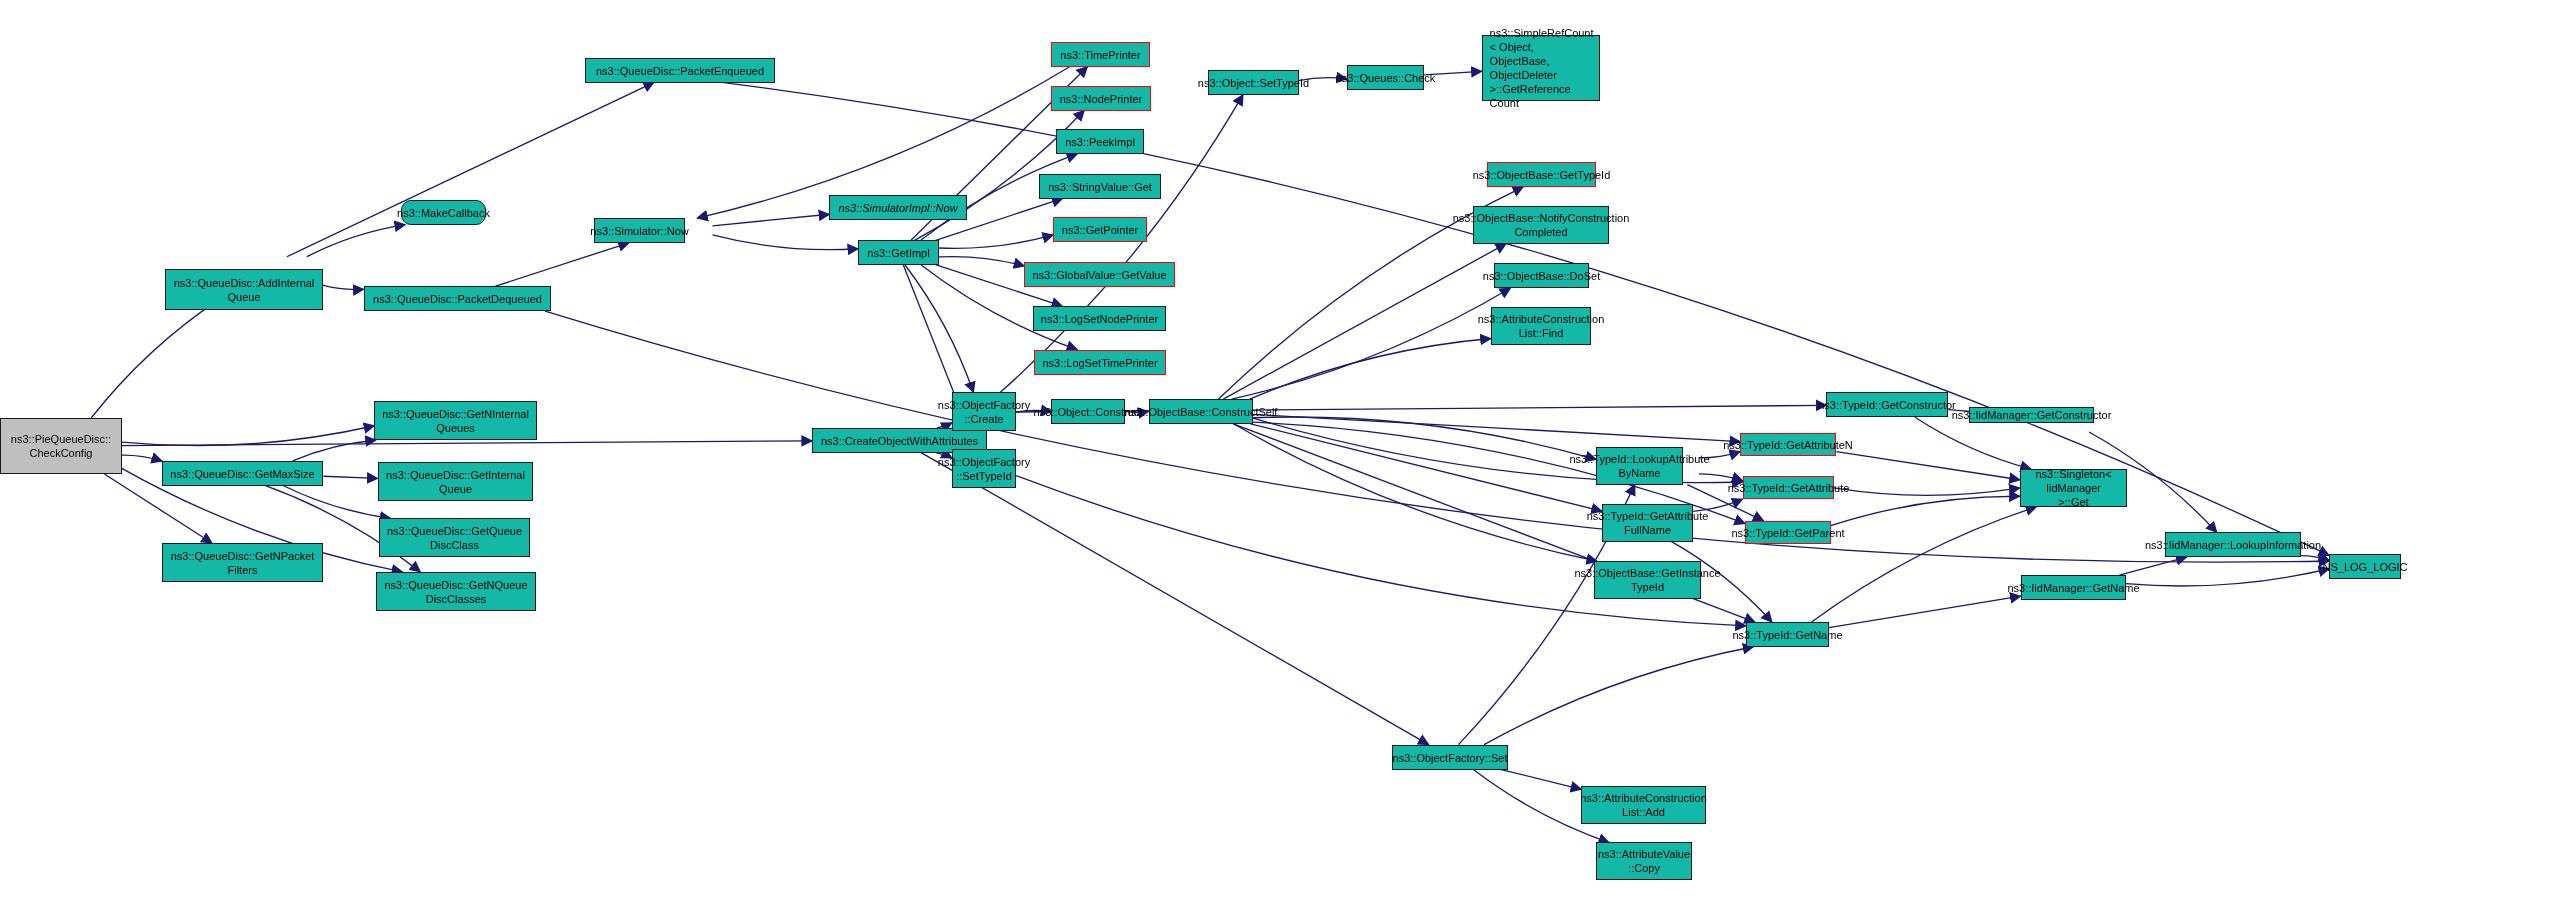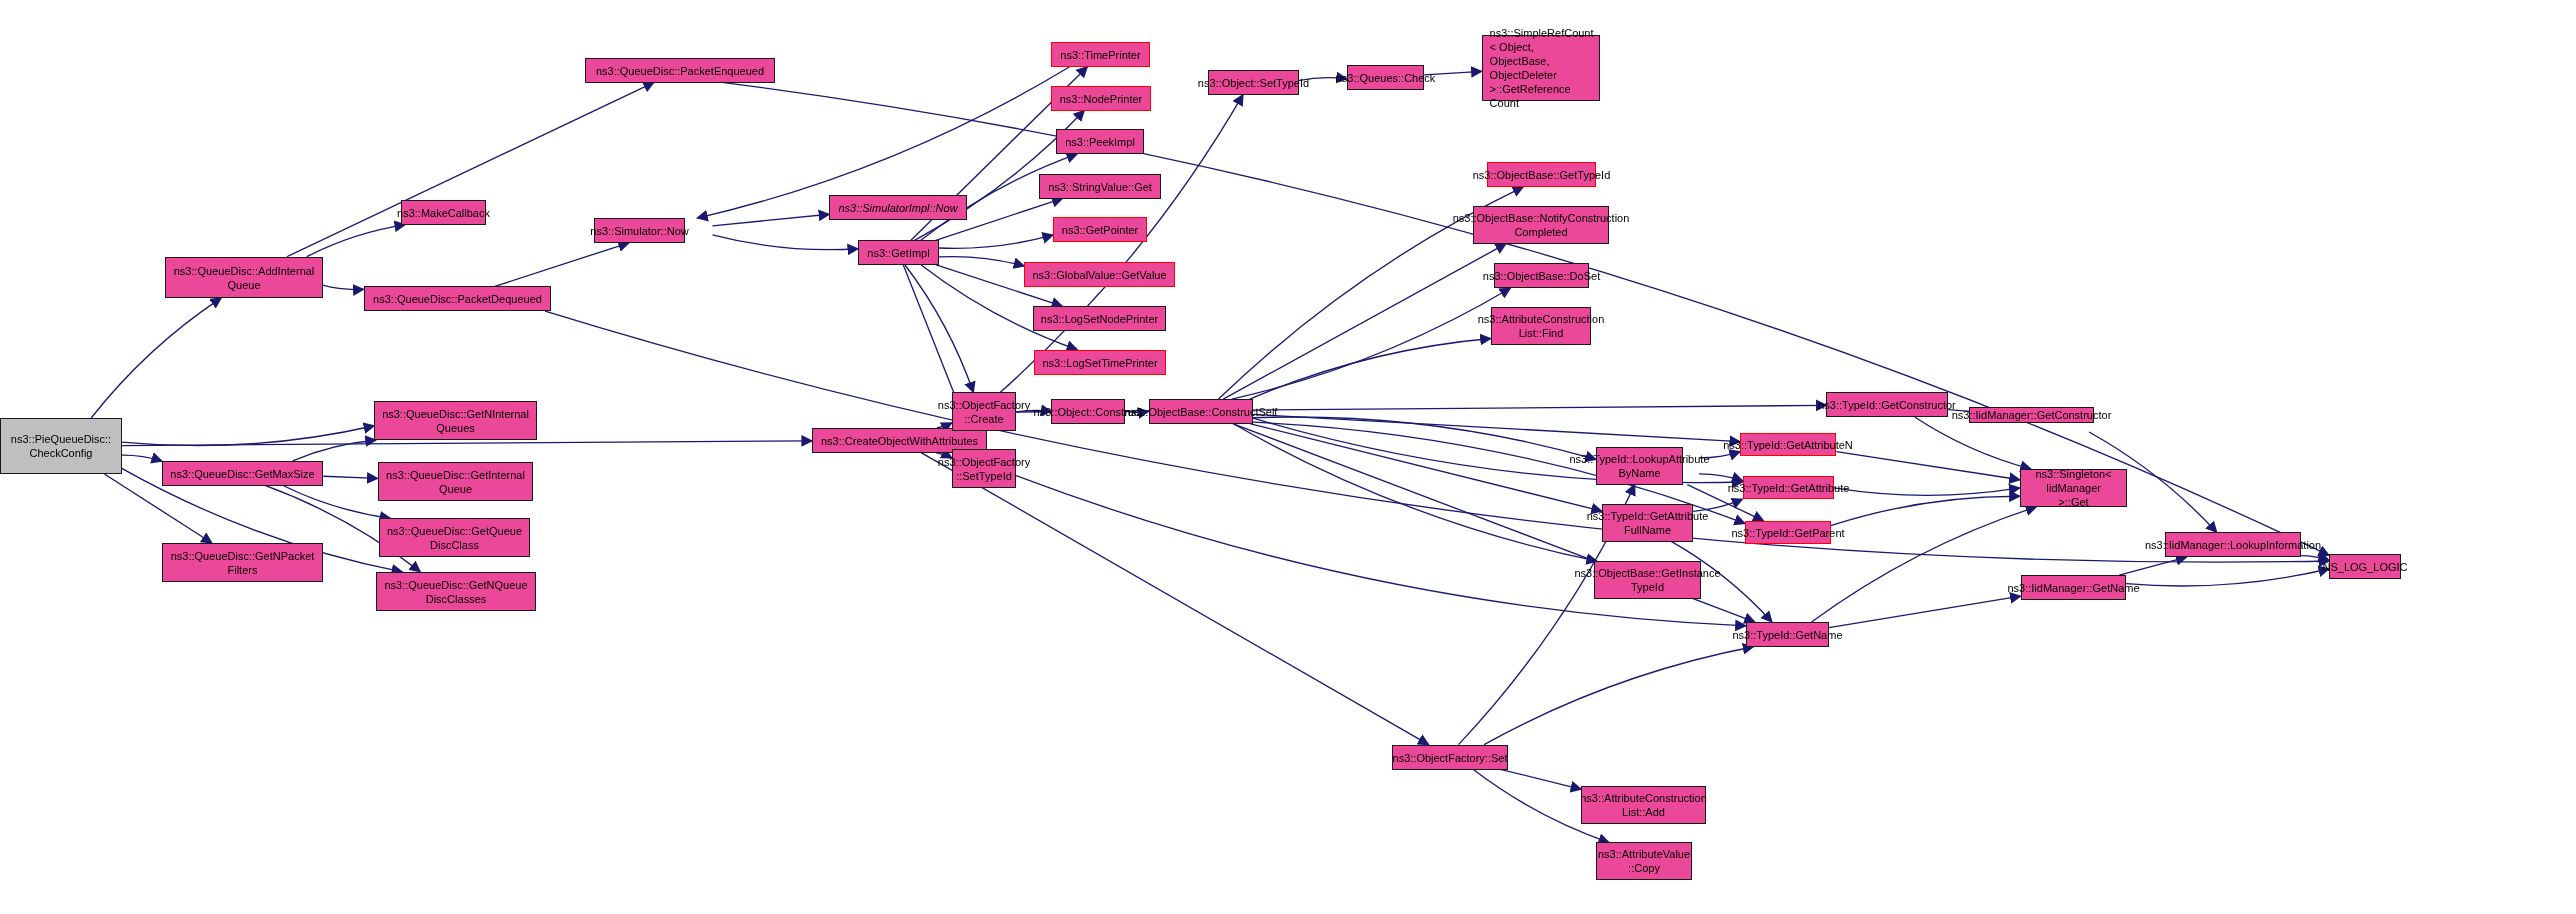--- a/index.html
+++ b/index.html
@@ -1,20 +1,20 @@
 <!DOCTYPE html>
 <html style="font-size:13px"><head>
 <meta charset="utf-8">
 <style>
   html, body { margin:0; padding:0; background:#ffffff; }
   body { width:2576px; height:915px; position:relative; overflow:hidden;
          font-family:"Liberation Sans", sans-serif; }
   #edges { position:absolute; left:0; top:0; width:2576px; height:915px; }
   .node { position:absolute; box-sizing:border-box; border:1.6px solid #1a1a1a;
-          background:#ec4899; color:#000; font-size:11px; line-height:14px;
+          background:#14b8a6; color:#000; font-size:11px; line-height:14px;
           display:flex; align-items:center; justify-content:center; text-align:center;
           white-space:pre-line; padding:0 3.3px; cursor:pointer; }
   .node.red { border-color:#ff0000; }
   .node.root { background:#bfbfbf; }
   .node.left { justify-content:flex-start; text-align:left; padding-left:6.6px; }
 </style>
 </head>
 <body>
 
 <svg id="edges" xmlns="http://www.w3.org/2000/svg" viewBox="0 0 3131 1112" width="2576" height="915">
@@ -91,23 +91,23 @@
     <path d="M1790.3740157480315,935 Q1865.9469291338582,992.7308661417322 1955.759842519685,1024" fill="none" stroke="#191970" stroke-width="1.6" marker-end="url(#arrow)"></path>
     <path d="M2539.095394736842,525 Q2626.51,573.5752631578947 2694.404605263158,647" fill="none" stroke="#191970" stroke-width="1.6" marker-end="url(#arrow)"></path>
     <path d="M2575.8173076923076,699 Q2616.75,688 2657.6826923076924,677" fill="none" stroke="#191970" stroke-width="1.6" marker-end="url(#arrow)"></path>
     <path d="M2584,709.312676056338 Q2708.947211267606,720.0276056338028 2831,691.2225352112677" fill="none" stroke="#191970" stroke-width="1.6" marker-end="url(#arrow)"></path>
     <path d="M2796,675.28173374613 Q2813.950773993808,675.2990712074304 2831,680.9164086687307" fill="none" stroke="#191970" stroke-width="1.6" marker-end="url(#arrow)"></path>
   </svg>
 
 <div id="nodes">
   <div class="node root" style="left: 0px; top: 418px; width: 122px; height: 56px;">ns3::PieQueueDisc::
 CheckConfig</div>
-  <div class="node" style="left: 165px; top: 257px; width: 158px; height: 41px; text-align: center;">ns3::QueueDisc::AddInternal
+  <div class="node" style="left: 165px; top: 269px; width: 158px; height: 41px; text-align: center;">ns3::QueueDisc::AddInternal
 Queue</div>
-  <div class="node" style="left: 401px; top: 200px; width: 85px; height: 25px;">ns3::MakeCallback</div>
+  <div class="node" style="left: 401px; top: 200px; width: 85px; height: 25px; border-radius: 10px;">ns3::MakeCallback</div>
   <div class="node" style="left: 585px; top: 58px; width: 190px; height: 25px;">ns3::QueueDisc::PacketEnqueued</div>
   <div class="node" style="left: 364px; top: 286px; width: 187px; height: 25px;">ns3::QueueDisc::PacketDequeued</div>
   <div class="node" style="left: 374px; top: 401px; width: 163px; height: 39px;">ns3::QueueDisc::GetNInternal
 Queues</div>
   <div class="node" style="left: 162px; top: 461px; width: 161px; height: 25px;">ns3::QueueDisc::GetMaxSize</div>
   <div class="node" style="left: 378px; top: 462px; width: 155px; height: 39px;">ns3::QueueDisc::GetInternal
 Queue</div>
   <div class="node" style="left: 379px; top: 518px; width: 151px; height: 39px;">ns3::QueueDisc::GetQueue
 DiscClass</div>
   <div class="node" style="left: 162px; top: 543px; width: 161px; height: 39px;">ns3::QueueDisc::GetNPacket

